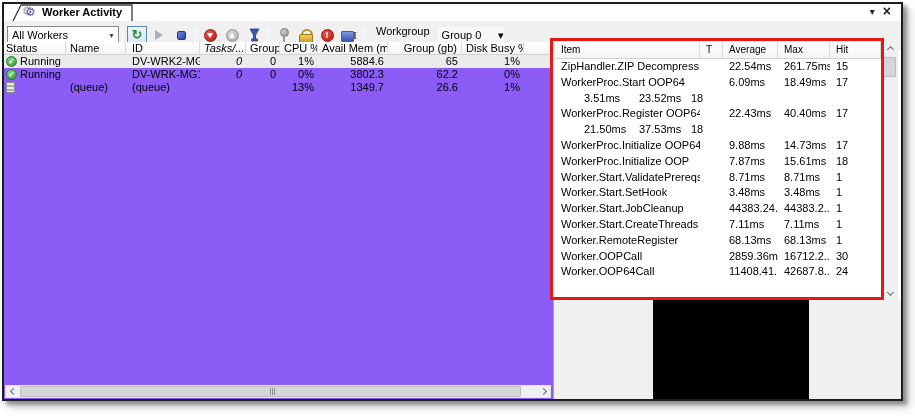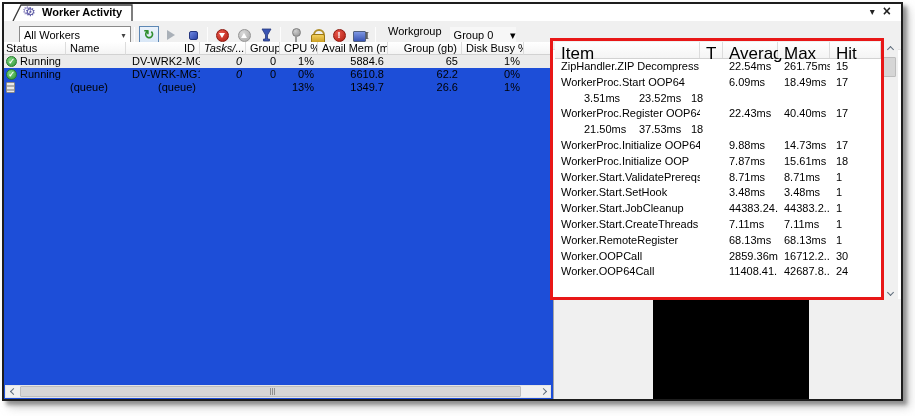--- a/index.html
+++ b/index.html
@@ -17,21 +17,21 @@
   .tab svg{position:absolute;left:0;top:0;}
   .tab-label{position:absolute;left:30px;top:2px;font-weight:bold;font-size:11px;white-space:nowrap;}
   .tab-gear{position:absolute;left:13px;top:1px;font-size:12px;color:#5e5ca6;
             text-shadow:-3px -1px 0 #9a94c8;}
   .win-controls{position:absolute;right:10px;top:1px;display:flex;gap:8px;align-items:center;}
   .wc-menu{font-size:10px;color:#222;cursor:pointer;}
   .wc-close{font-size:14px;font-weight:bold;color:#222;line-height:12px;cursor:pointer;}
 
   
   .toolbar{position:absolute;left:0;top:17px;width:100%;height:29px;background:#f0f0f0;
-           border-bottom:1px solid #e3e3e3;display:flex;align-items:center;padding-left:12px;}
+           border-bottom:1px solid #e3e3e3;display:flex;align-items:center;}
   .combo{height:18px;background:#fff;border:1px solid #8a8a8a;display:flex;align-items:center;
          padding-left:4px;position:relative;margin-left:3px;}
   .combo-main{width:112px;}
   .combo .cval{flex:1;}
   .combo .carrow{width:13px;height:100%;display:flex;align-items:center;justify-content:center;
                  color:#444;font-size:8px;}
   .tsep{width:1px;height:16px;background:#c9c9c9;border-right:1px solid #fdfdfd;margin:0 3px;}
   .tbtn{width:20px;height:18px;display:flex;align-items:center;justify-content:center;
         margin:0 1px;position:relative;cursor:pointer;}
   .tbtn.checked{border:1px solid #5d87b4;background:linear-gradient(#eaf2fb,#d7e6f6);}
@@ -70,32 +70,32 @@
   .ic-goblet{display:inline-block;}
 
   
   .chev{display:inline-block;width:5px;height:5px;border-right:1px solid #5d6b7a;border-bottom:1px solid #5d6b7a;}
   .chev.left{transform:rotate(135deg);}
   .chev.right{transform:rotate(-45deg);}
   .chev.up{transform:rotate(-135deg);}
   .chev.down{transform:rotate(45deg);}
 
   
-  .left-panel{position:absolute;left:0;top:38px;width:549px;bottom:0;background:#1d4ed8;}
+  .left-panel{position:absolute;left:0;top:38px;width:549px;bottom:0;background:#8b5cf6;}
   .whead{display:flex;height:13px;}
   .whcell{background:linear-gradient(#ffffff,#f4f4f4);border-right:1px solid #dcdcdc;
           border-bottom:1px solid #d2d2d2;padding:0 4px;line-height:12px;white-space:nowrap;
           overflow:hidden;font-size:11px;cursor:default;}
   .whcell.fill{flex:1;border-right:none;}
   .wrow{display:flex;height:13px;line-height:13px;}
   .wrow.selected{background:#ebebeb;}
   .wcell{padding:0 4px;white-space:nowrap;overflow:hidden;font-size:11px;}
   .c-status{width:62px;display:flex;align-items:center;gap:3px;padding-left:2px;}
   .c-name{width:60px;}
-  .c-id{width:74px;padding-left:6px;text-align:right;}
+  .c-id{width:74px;padding-left:6px;}
   .c-tasks{width:46px;font-style:italic;}
   .c-group{width:34px;}
   .c-cpu{width:38px;}
   .c-avail{width:70px;}
   .c-temp{width:74px;}
   .c-disk{width:62px;}
   .num{text-align:right;}
   .ic-run{width:11px;height:11px;border-radius:50%;flex:0 0 11px;
           background:radial-gradient(circle at 35% 30%,#7ed67e,#2f9638);border:1px solid #267a2d;
           color:#fff;font-size:8px;line-height:10px;text-align:center;font-weight:bold;}
@@ -108,21 +108,21 @@
   .hs-btn{width:14px;height:100%;display:flex;align-items:center;justify-content:center;cursor:pointer;}
   .hs-track{flex:1;height:100%;position:relative;}
   .hs-thumb{position:absolute;left:0;top:0;height:100%;width:97%;background:#d6d6d6;
             border:1px solid #bdbdbd;border-radius:1px;display:flex;align-items:center;justify-content:center;gap:1px;}
   .grip{width:1px;height:7px;background:#8f8f8f;box-shadow:2px 0 0 #8f8f8f,4px 0 0 #8f8f8f;}
 
   
   .stats-panel{position:absolute;left:551px;top:38px;width:326px;height:257px;background:#fff;overflow:hidden;}
   .shead{display:flex;height:17px;border-bottom:1px solid #d2d2d2;}
   .shcell{background:linear-gradient(#ffffff,#f4f4f4);border-right:1px solid #dcdcdc;
-          padding:2px 0 0 6px;font-size:17px;white-space:nowrap;cursor:default;}
+          padding:2px 0 0 6px;font-size:10px;white-space:nowrap;cursor:default;}
   .srow{display:flex;height:15.8px;line-height:15.8px;}
   .scell{padding-left:6px;white-space:nowrap;overflow:hidden;font-size:11px;}
   .s-item{width:145px;}
   .s-t{width:23px;}
   .s-avg{width:55px;}
   .s-max{width:52px;}
   .s-hit{width:51px;}
 
   
   .red-box{position:absolute;left:546px;top:34px;width:334px;height:262px;
@@ -243,21 +243,21 @@
         <div class="wrow">
           <div class="wcell c-status">
             <span class="ic-run">✓</span>
             <span>Running</span>
           </div>
           <div class="wcell c-name"></div>
           <div class="wcell c-id">DV-WRK-MG1</div>
           <div class="wcell c-tasks num">0</div>
           <div class="wcell c-group num">0</div>
           <div class="wcell c-cpu num">0%</div>
-          <div class="wcell c-avail num">6610.8</div>
+          <div class="wcell c-avail num">3802.3</div>
           <div class="wcell c-temp num">62.2</div>
           <div class="wcell c-disk num">0%</div>
         </div>
         <div class="wrow">
           <div class="wcell c-status">
             <span class="ic-queue"></span>
             <span></span>
           </div>
           <div class="wcell c-name">(queue)</div>
           <div class="wcell c-id">(queue)</div>

